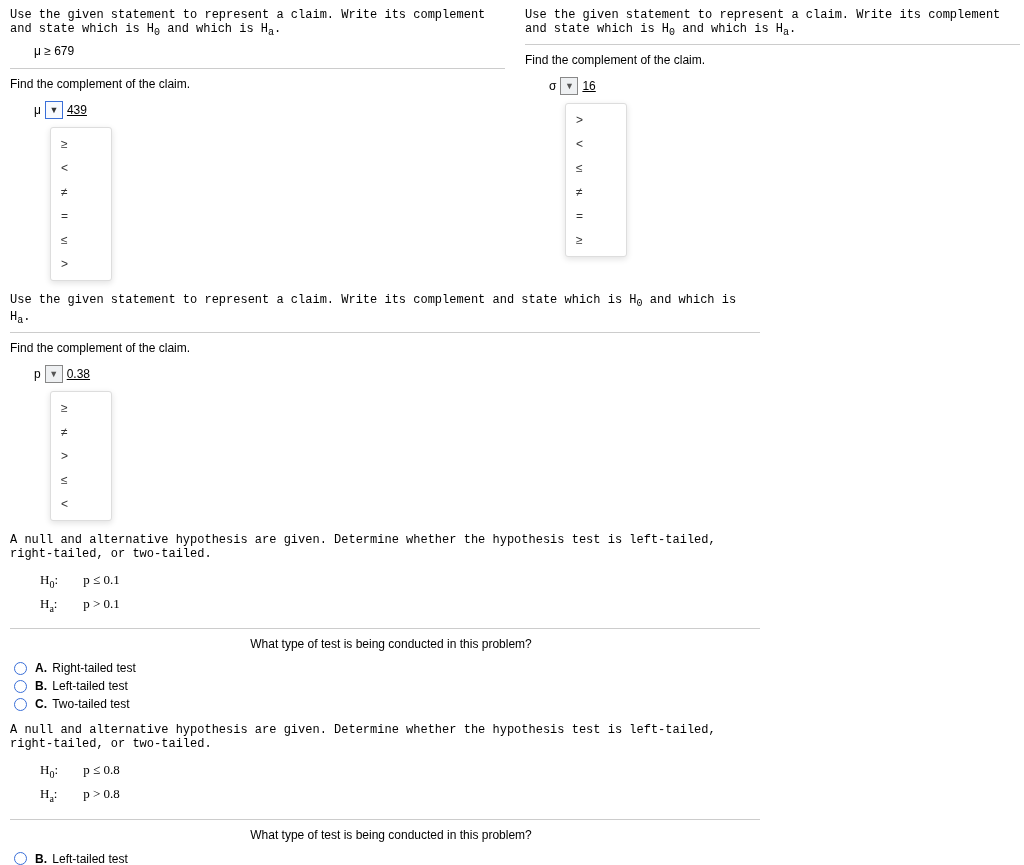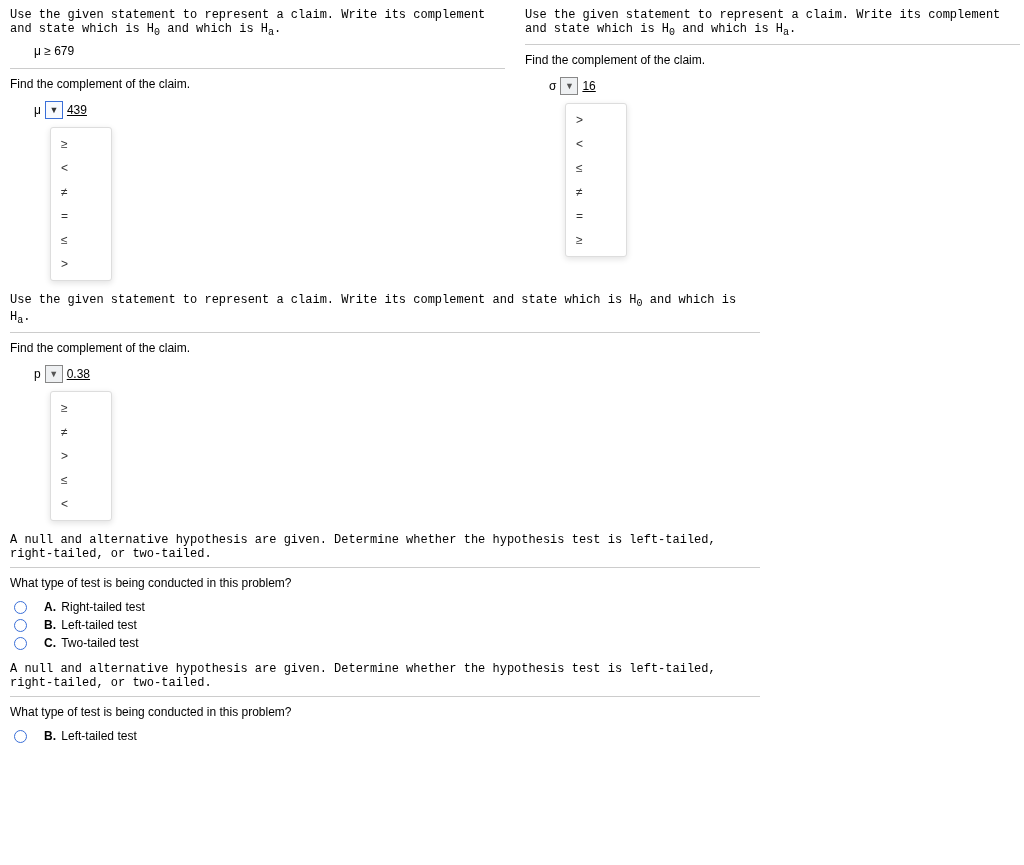--- a/index.html
+++ b/index.html
@@ -92,26 +92,27 @@
     margin: 8px 0 12px 0;
     font-family: "Times New Roman", serif;
     font-size: 13px;
     line-height: 1.7;
   }
   .hyp-block .lbl {
     display: inline-block;
     width: 40px;
   }
   .question {
-    margin: 6px 0 10px 0;
+    margin: 6px 0 10px 12px;
+    text-align: center;
   }
   .mc-opt {
     display: flex;
     align-items: center;
-    gap: 17px;
+    gap: 8px;
     margin: 4px 0 4px 4px;
     font-size: 12px;
   }
   .radio {
     width: 13px;
     height: 13px;
     border: 1.4px solid #3a6fd8;
     border-radius: 50%;
     box-sizing: border-box;
     background: #fff;
@@ -189,38 +190,58 @@
     <div class="dd-item">≥</div>
     <div class="dd-item">≠</div>
     <div class="dd-item">&gt;</div>
     <div class="dd-item">≤</div>
     <div class="dd-item">&lt;</div>
   </div>
 </div>
 
 <div class="block w-750">
   <div class="prompt">A null and alternative hypothesis are given. Determine whether the hypothesis test is left-tailed, right-tailed, or two-tailed.</div>
+  <div class="hyp-block">
+    <div>
+      <span class="lbl"><span>H</span><span class="sub">0</span>:</span>
+      <span>p  ≤  0.1</span>
+    </div>
+    <div>
+      <span class="lbl"><span>H</span><span class="sub">a</span>:</span>
+      <span>p  &gt;  0.1</span>
+    </div>
+  </div>
   <hr class="sep">
   <div class="question">What type of test is being conducted in this problem?</div>
   <div class="mc-opt">
     <span class="radio"></span>
     <span><span class="opt-letter">A.</span> <span>Right-tailed test</span></span>
   </div>
   <div class="mc-opt">
     <span class="radio"></span>
     <span><span class="opt-letter">B.</span> <span>Left-tailed test</span></span>
   </div>
   <div class="mc-opt">
     <span class="radio"></span>
     <span><span class="opt-letter">C.</span> <span>Two-tailed test</span></span>
   </div>
 </div>
 
 <div class="block w-750">
   <div class="prompt">A null and alternative hypothesis are given. Determine whether the hypothesis test is left-tailed, right-tailed, or two-tailed.</div>
+  <div class="hyp-block">
+    <div>
+      <span class="lbl"><span>H</span><span class="sub">0</span>:</span>
+      <span>p  ≤  0.8</span>
+    </div>
+    <div>
+      <span class="lbl"><span>H</span><span class="sub">a</span>:</span>
+      <span>p  &gt;  0.8</span>
+    </div>
+  </div>
   <hr class="sep">
   <div class="question">What type of test is being conducted in this problem?</div>
   <div class="mc-opt">
     <span class="radio"></span>
     <span><span class="opt-letter">B.</span> <span>Left-tailed test</span></span>
   </div>
 
 </div>
 
 </body></html>

